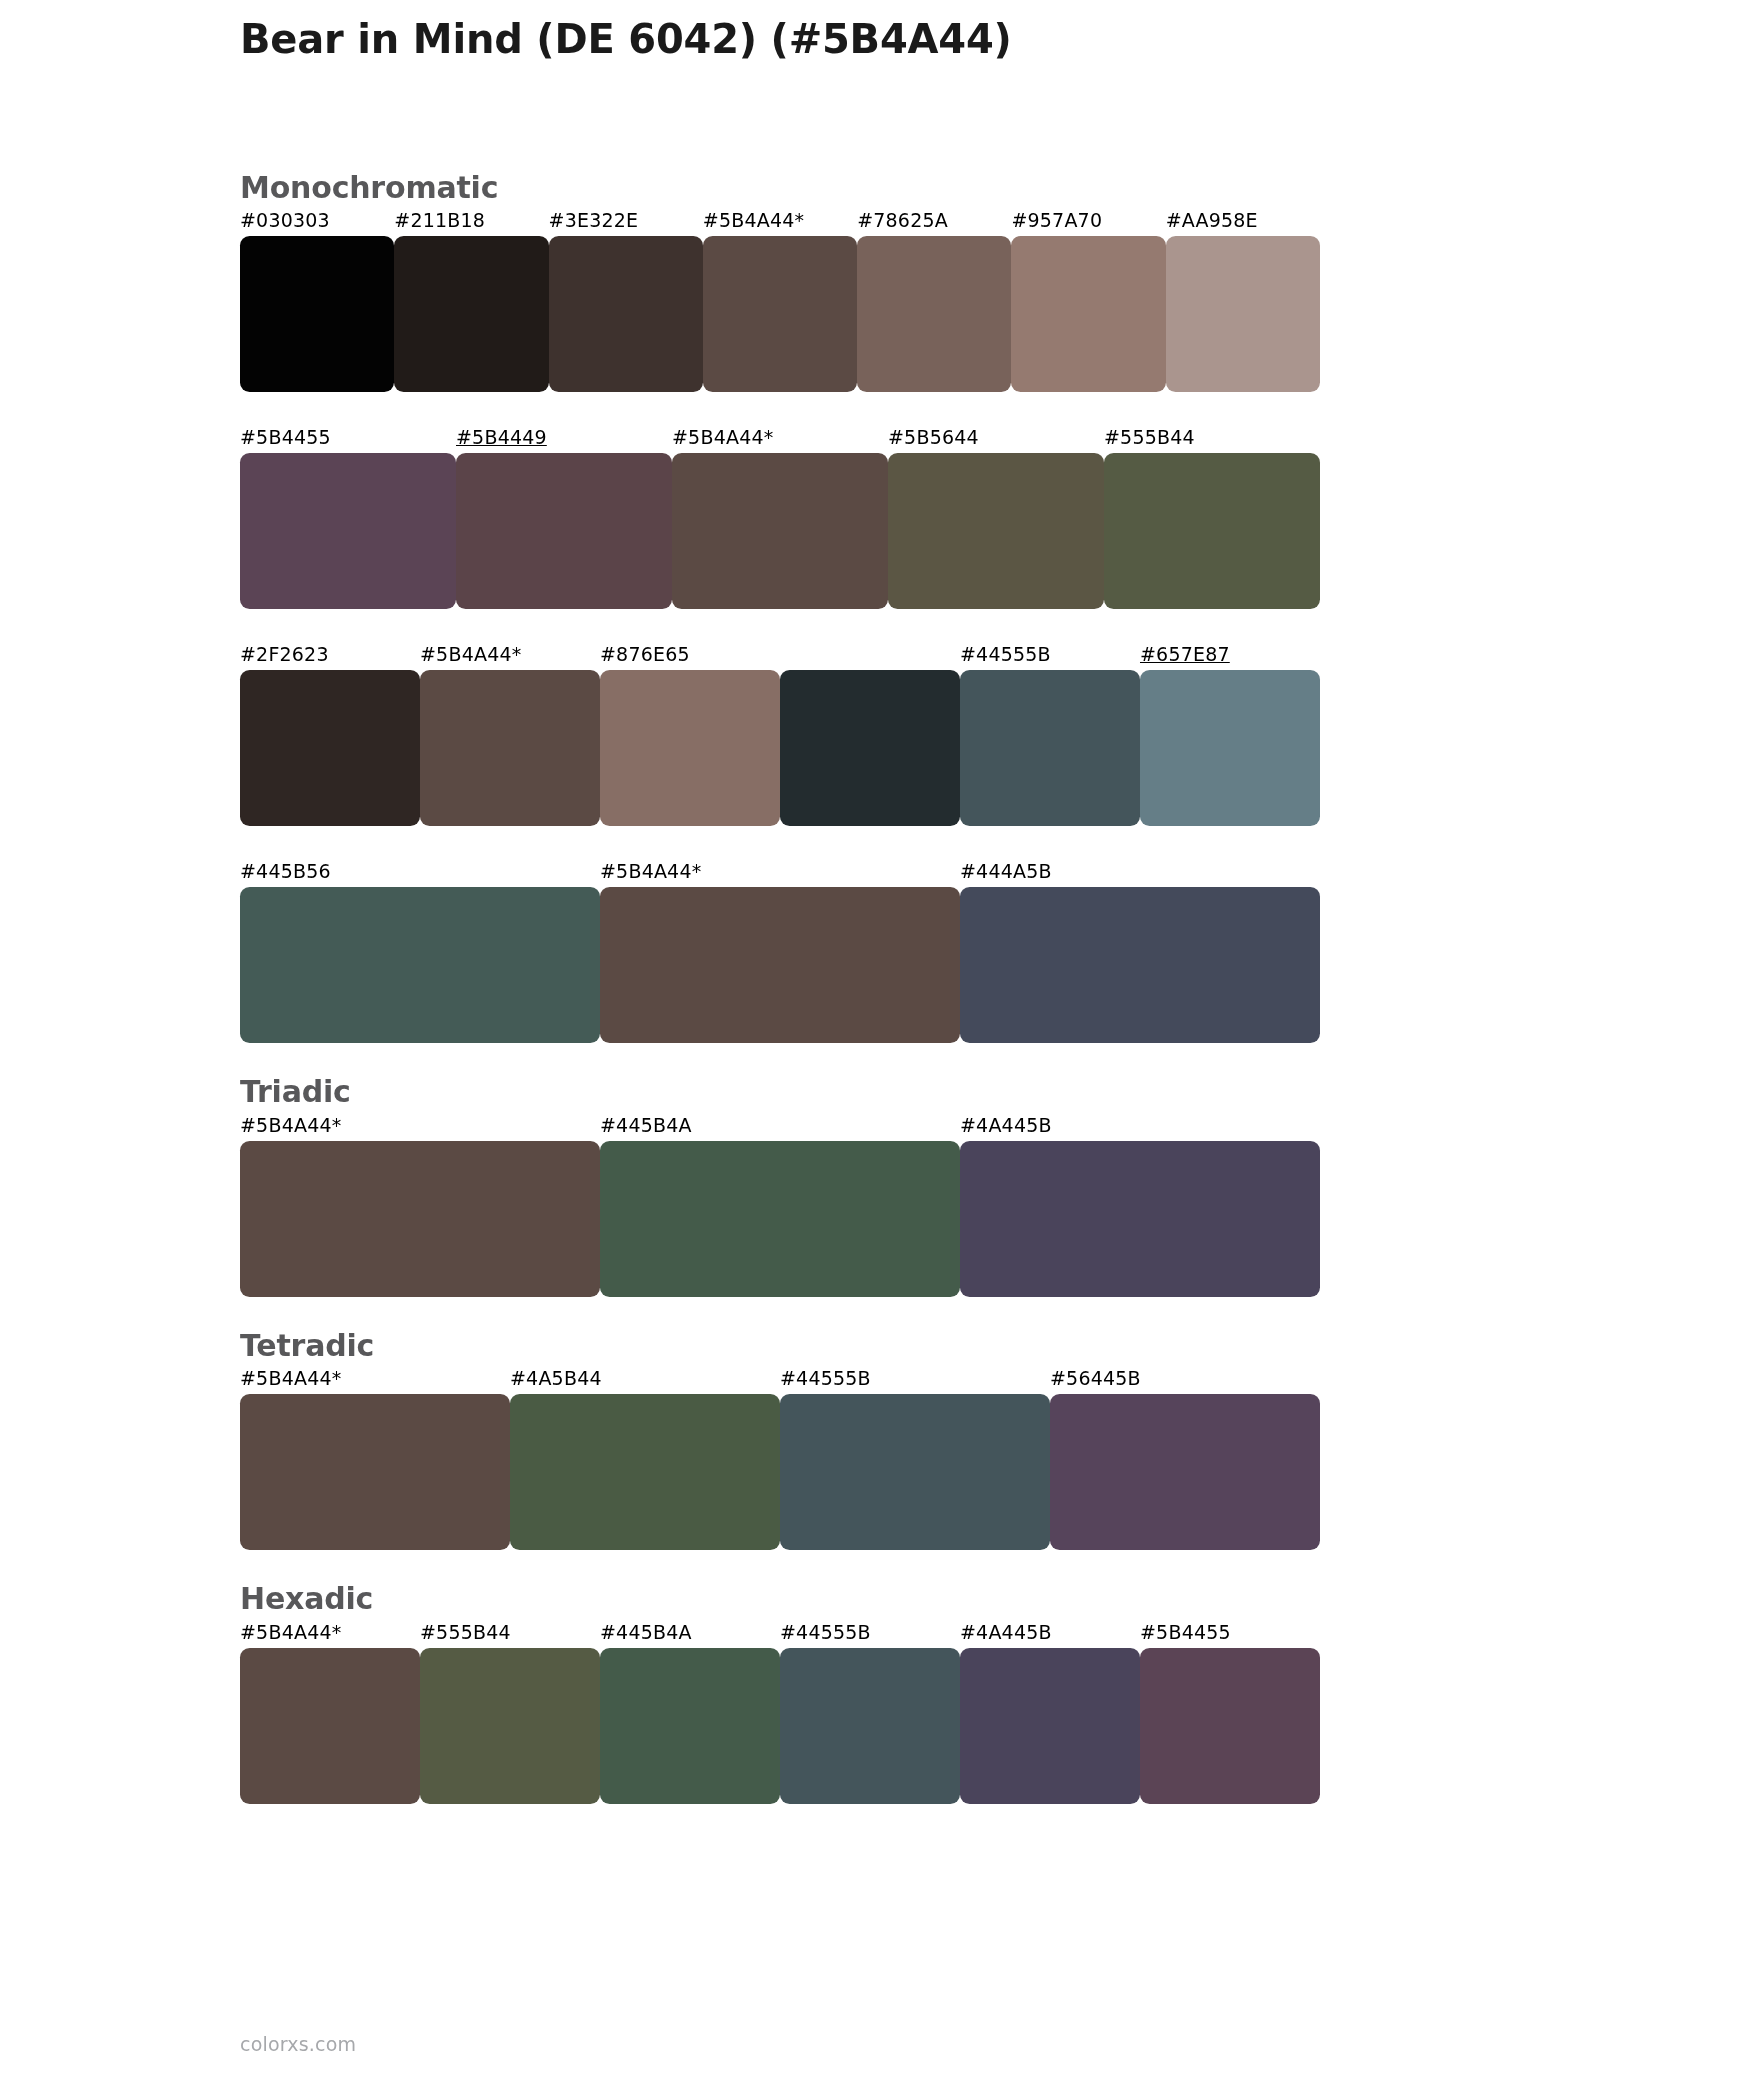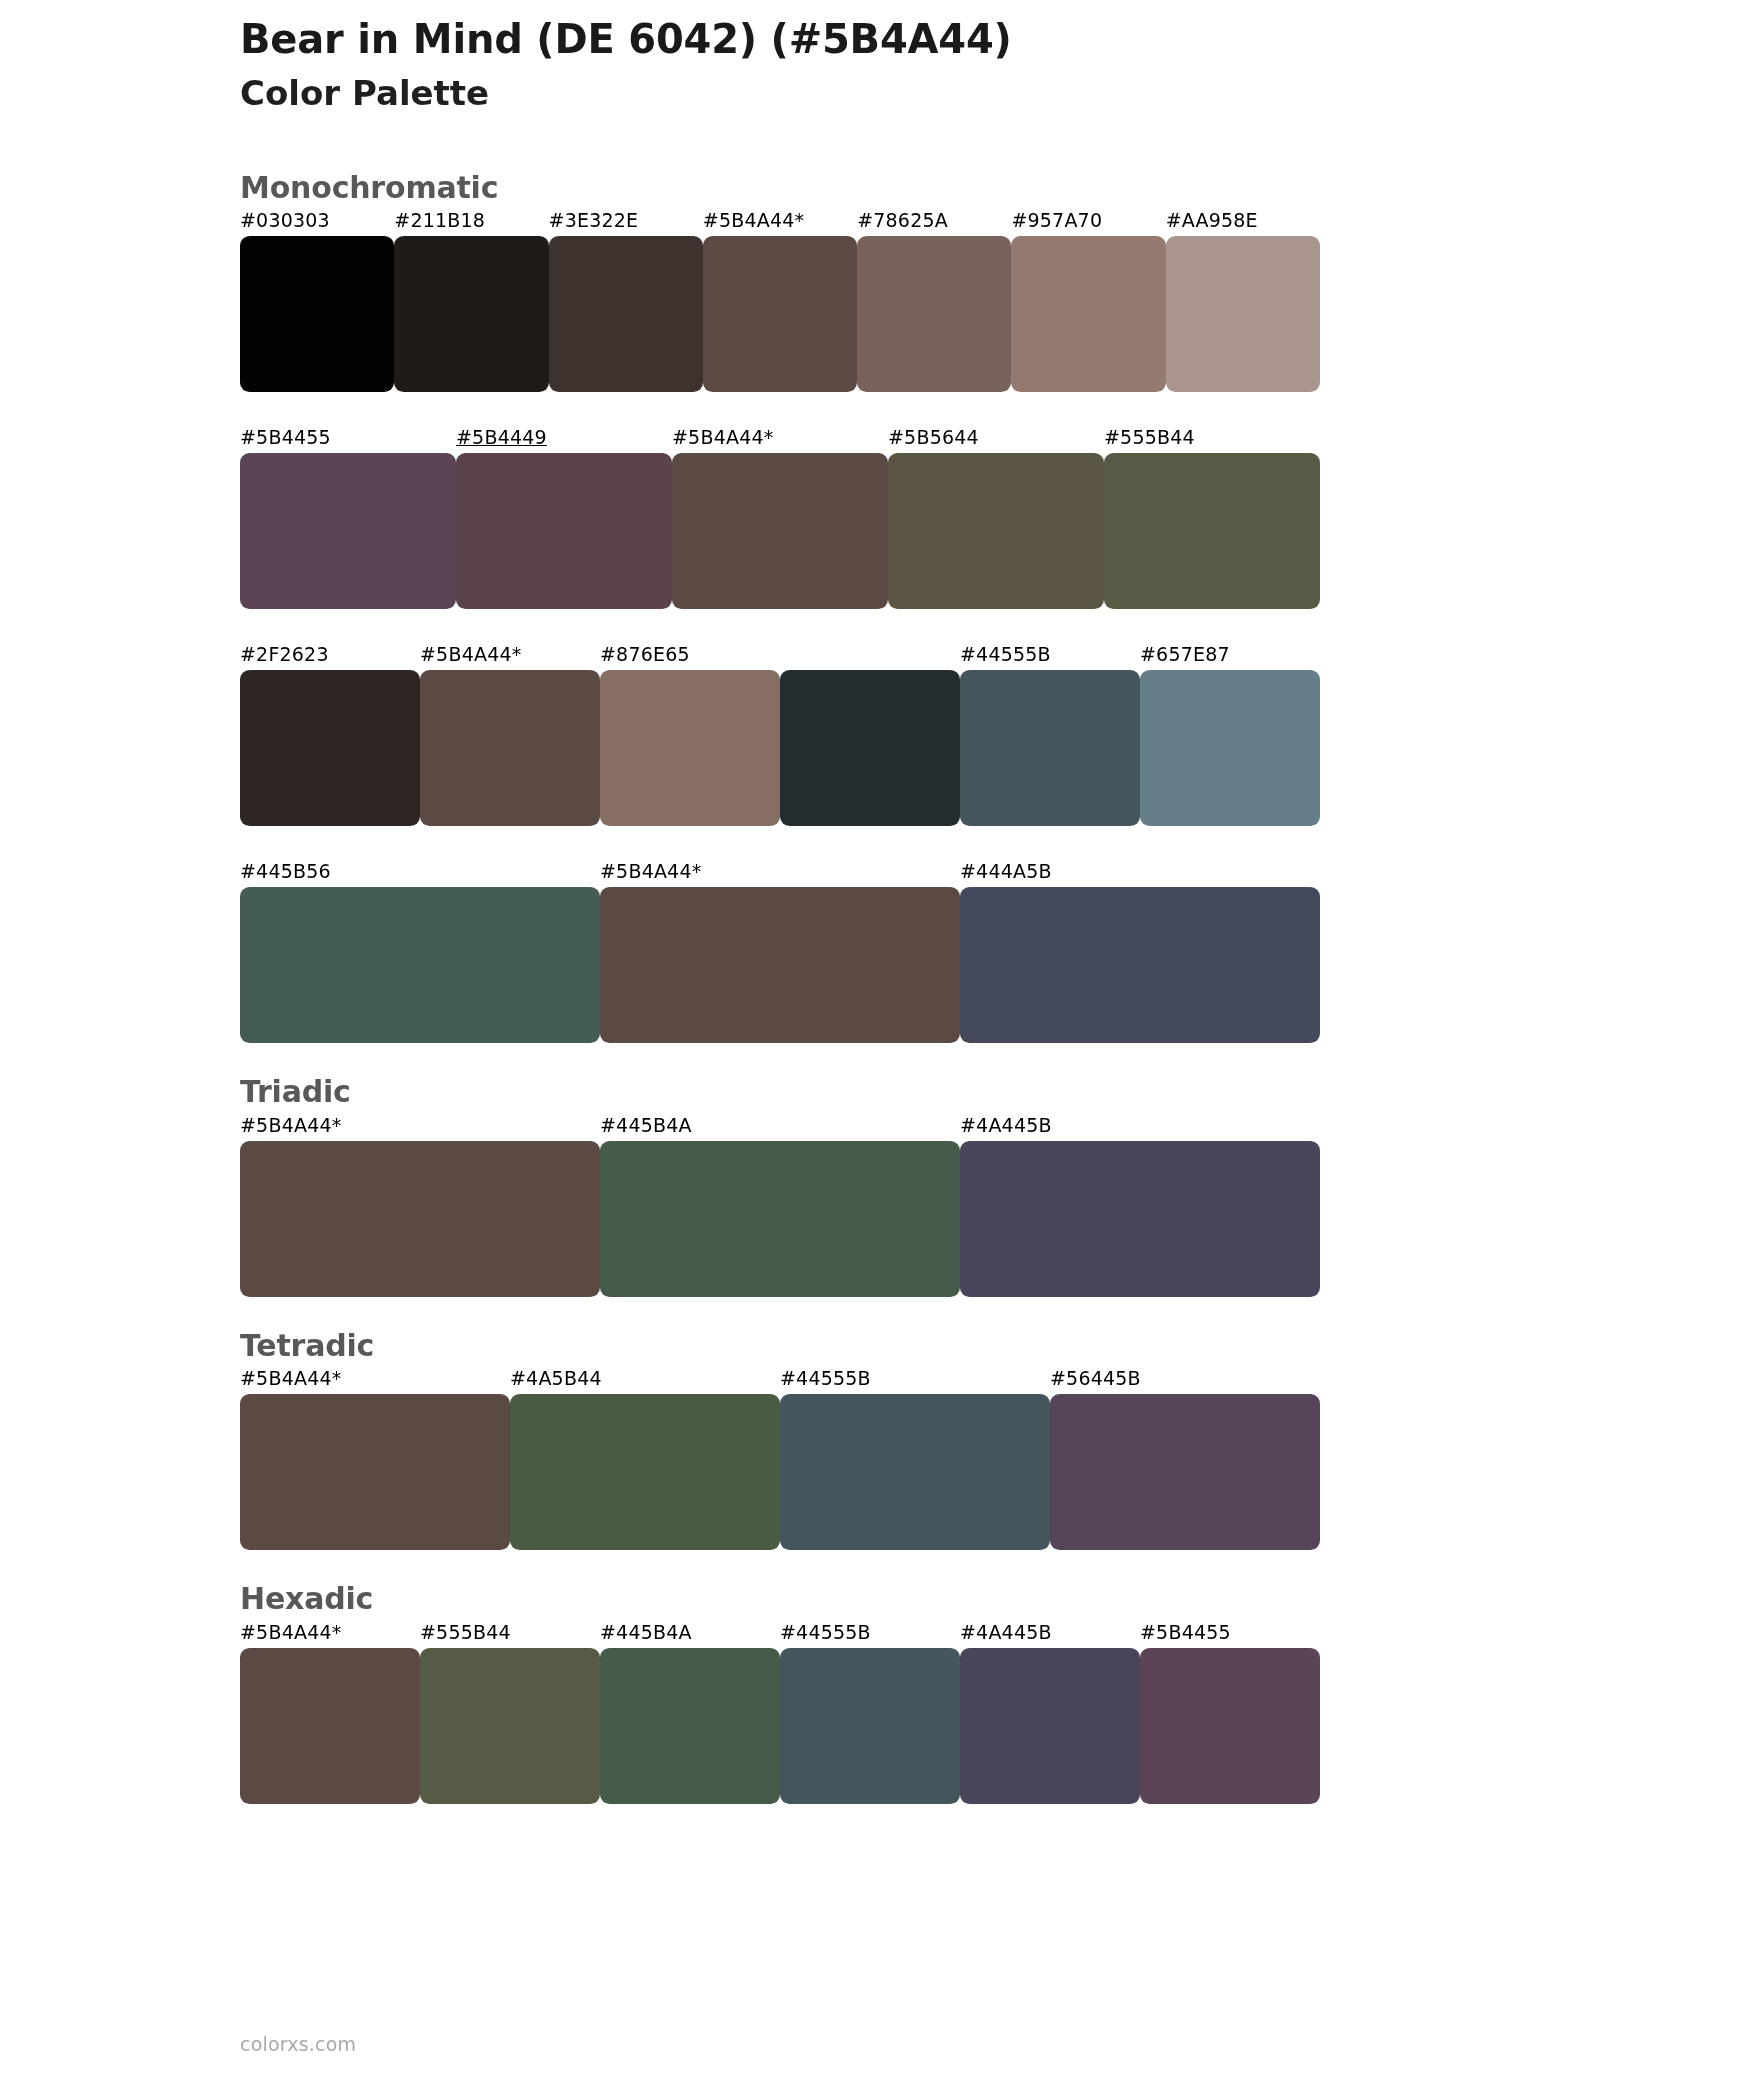--- a/index.html
+++ b/index.html
@@ -116,21 +116,20 @@
     letter-spacing: 0.2px;
   }
 </style>
 </head>
 <body>
 
 <div class="page">
 
   <div class="header">
     <h1 class="title">Bear in Mind (DE 6042) (#5B4A44)</h1>
-    <h2 class="subtitle">Color Palette</h2>
   </div>
 
   <div class="sections" id="sections-root">
       <div class="section">
         <div class="section-title">Monochromatic</div>
         <div class="labels-row">
           <span class="swatch-label" style="left: 0%;">#030303</span>
           <span class="swatch-label" style="left: 14.2857%;">#211B18</span>
           <span class="swatch-label" style="left: 28.5714%;">#3E322E</span>
           <span class="swatch-label" style="left: 42.8571%;">#5B4A44*</span>
@@ -164,21 +163,21 @@
           <div class="swatch" title="#555B44" style="width: 20%; background: rgb(85, 91, 68); z-index: 1;"></div>
         </div>
       </div>
       <div class="section">
         <div class="labels-row">
           <span class="swatch-label" style="left: 0%;">#2F2623</span>
           <span class="swatch-label" style="left: 16.6667%;">#5B4A44*</span>
           <span class="swatch-label" style="left: 33.3333%;">#876E65</span>
           <span class="swatch-label" style="left: 50%; margin-top: 48px;">#232C2F</span>
           <span class="swatch-label" style="left: 66.6667%;">#44555B</span>
-          <span class="swatch-label" style="left: 83.3333%;">#657E87</span>
+          <span class="swatch-label" style="left: 83.3333%; text-decoration: underline;">#657E87</span>
         </div>
         <div class="bar">
           <div class="swatch" title="#2F2623" style="width: 16.6667%; background: rgb(47, 38, 35); z-index: 6;"></div>
           <div class="swatch" title="#5B4A44*" style="width: 16.6667%; background: rgb(91, 74, 68); z-index: 5;"></div>
           <div class="swatch" title="#876E65" style="width: 16.6667%; background: rgb(135, 110, 101); z-index: 4;"></div>
           <div class="swatch" title="#232C2F" style="width: 16.6667%; background: rgb(35, 44, 47); z-index: 3;"></div>
           <div class="swatch" title="#44555B" style="width: 16.6667%; background: rgb(68, 85, 91); z-index: 2;"></div>
           <div class="swatch" title="#657E87" style="width: 16.6667%; background: rgb(101, 126, 135); z-index: 1;"></div>
         </div>
       </div>

